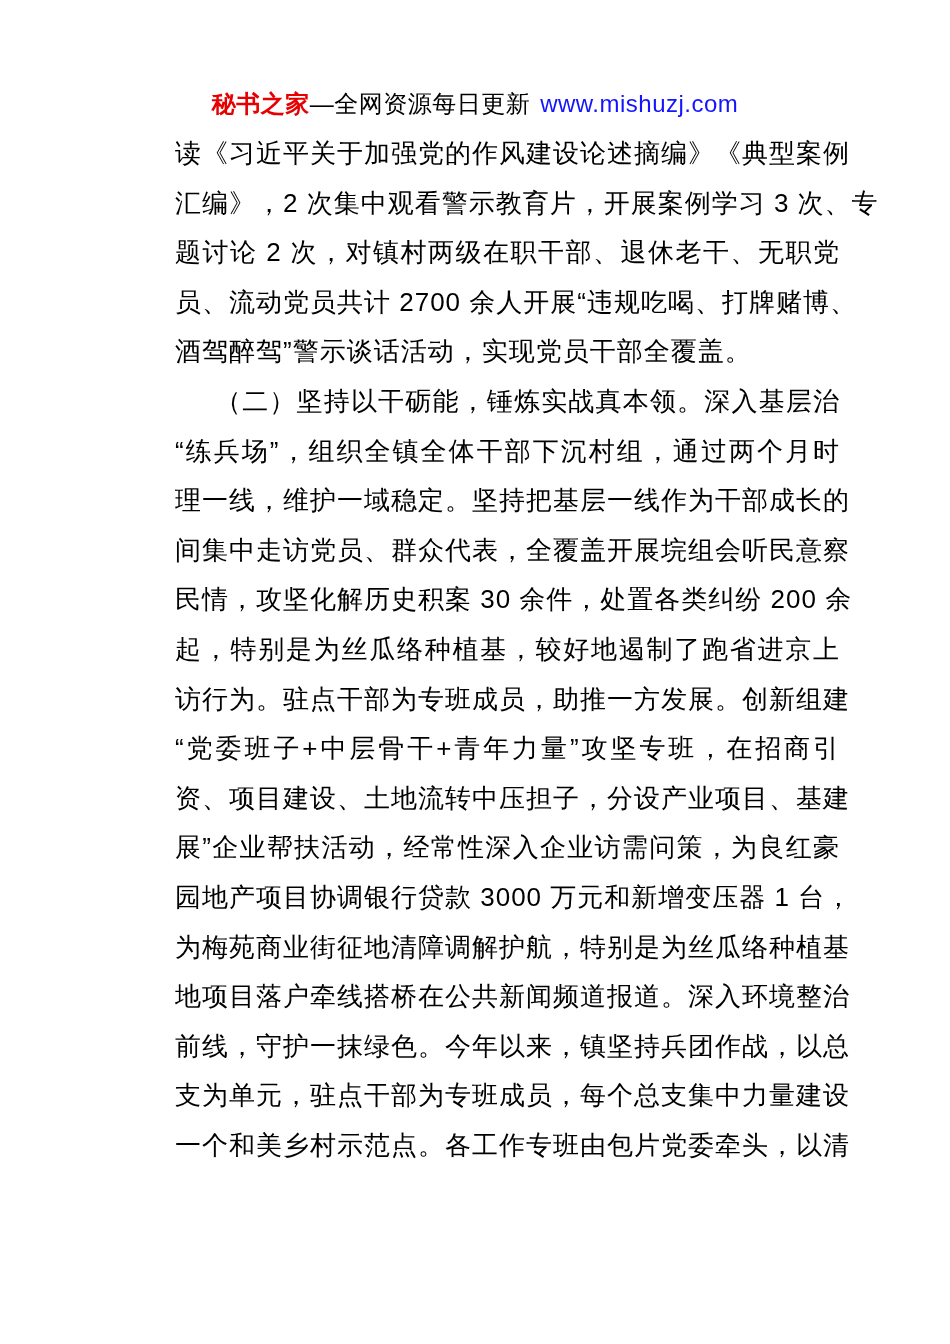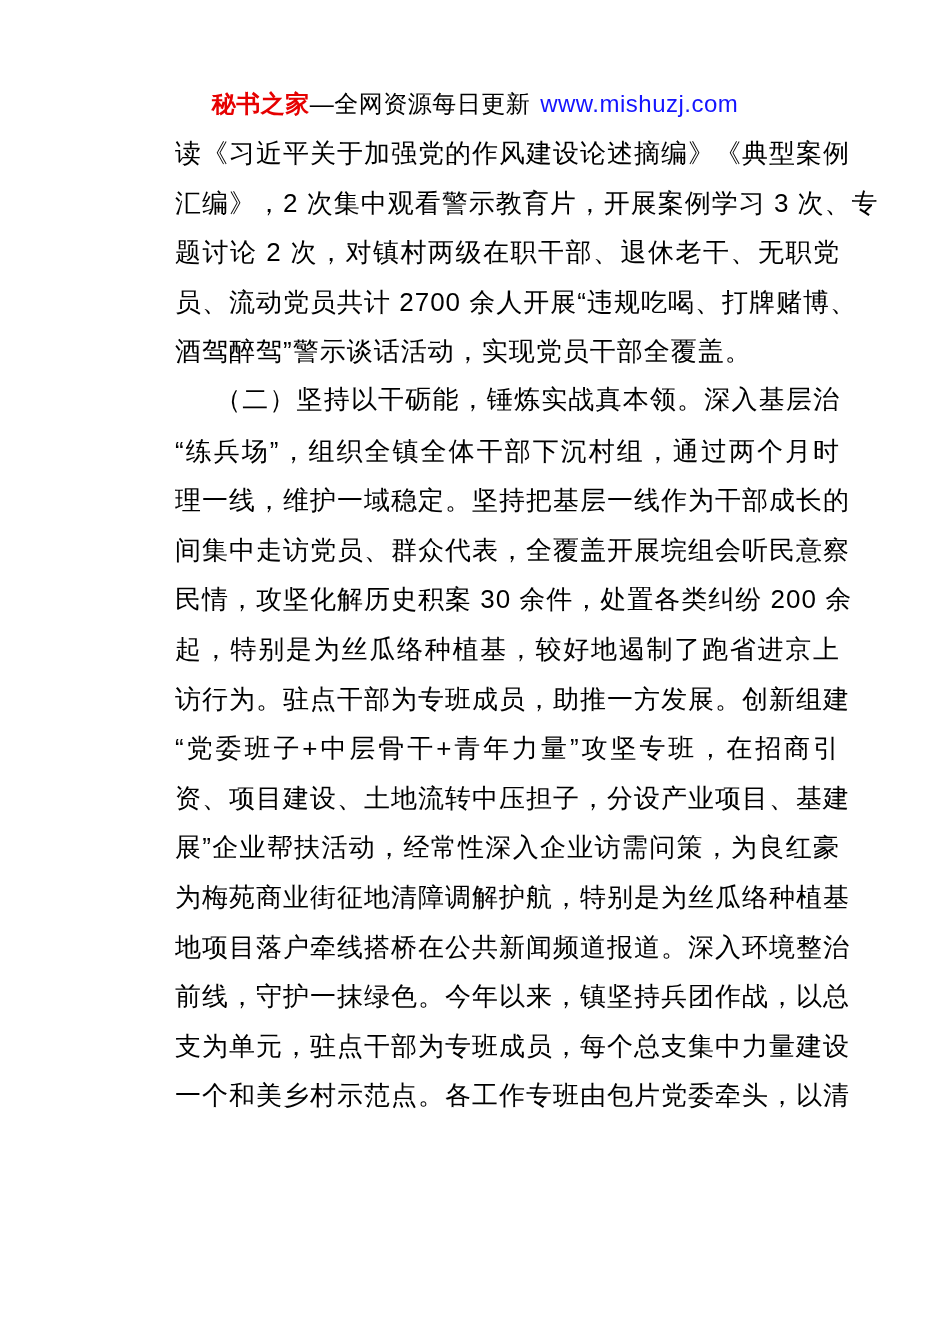--- a/index.html
+++ b/index.html
@@ -51,21 +51,20 @@
     text-align: justify;
     text-align-last: justify;
     letter-spacing: 1px;
     white-space: nowrap;
   }
   .line.para-end {
     text-align-last: left;
   }
   .line.indent {
     padding-left: 40px;
-    font-family: Liberation Mono, monospace;
   }
 </style>
 </head>
 <body>
 
 <div class="page">
 
   <div class="site-header">
     <span class="brand">秘书之家</span><span class="tagline">—全网资源每日更新</span><span class="url">www.mishuzj.com</span>
   </div>
@@ -79,20 +78,21 @@
     <div class="line indent">（二）坚持以干砺能，锤炼实战真本领。深入基层治</div>
     <div class="line">“练兵场”，组织全镇全体干部下沉村组，通过两个月时</div>
     <div class="line">理一线，维护一域稳定。坚持把基层一线作为干部成长的</div>
     <div class="line">间集中走访党员、群众代表，全覆盖开展垸组会听民意察</div>
     <div class="line">民情，攻坚化解历史积案 30 余件，处置各类纠纷 200 余</div>
     <div class="line">起，特别是为丝瓜络种植基，较好地遏制了跑省进京上</div>
     <div class="line">访行为。驻点干部为专班成员，助推一方发展。创新组建</div>
     <div class="line">“党委班子+中层骨干+青年力量”攻坚专班，在招商引</div>
     <div class="line">资、项目建设、土地流转中压担子，分设产业项目、基建</div>
     <div class="line">展”企业帮扶活动，经常性深入企业访需问策，为良红豪</div>
+    <div class="line">园地产项目协调银行贷款 3000 万元和新增变压器 1 台，</div>
     <div class="line">为梅苑商业街征地清障调解护航，特别是为丝瓜络种植基</div>
     <div class="line">地项目落户牵线搭桥在公共新闻频道报道。深入环境整治</div>
     <div class="line">前线，守护一抹绿色。今年以来，镇坚持兵团作战，以总</div>
     <div class="line">支为单元，驻点干部为专班成员，每个总支集中力量建设</div>
     <div class="line">一个和美乡村示范点。各工作专班由包片党委牵头，以清</div>
   </div>
 
 </div>
 
 </body></html>

